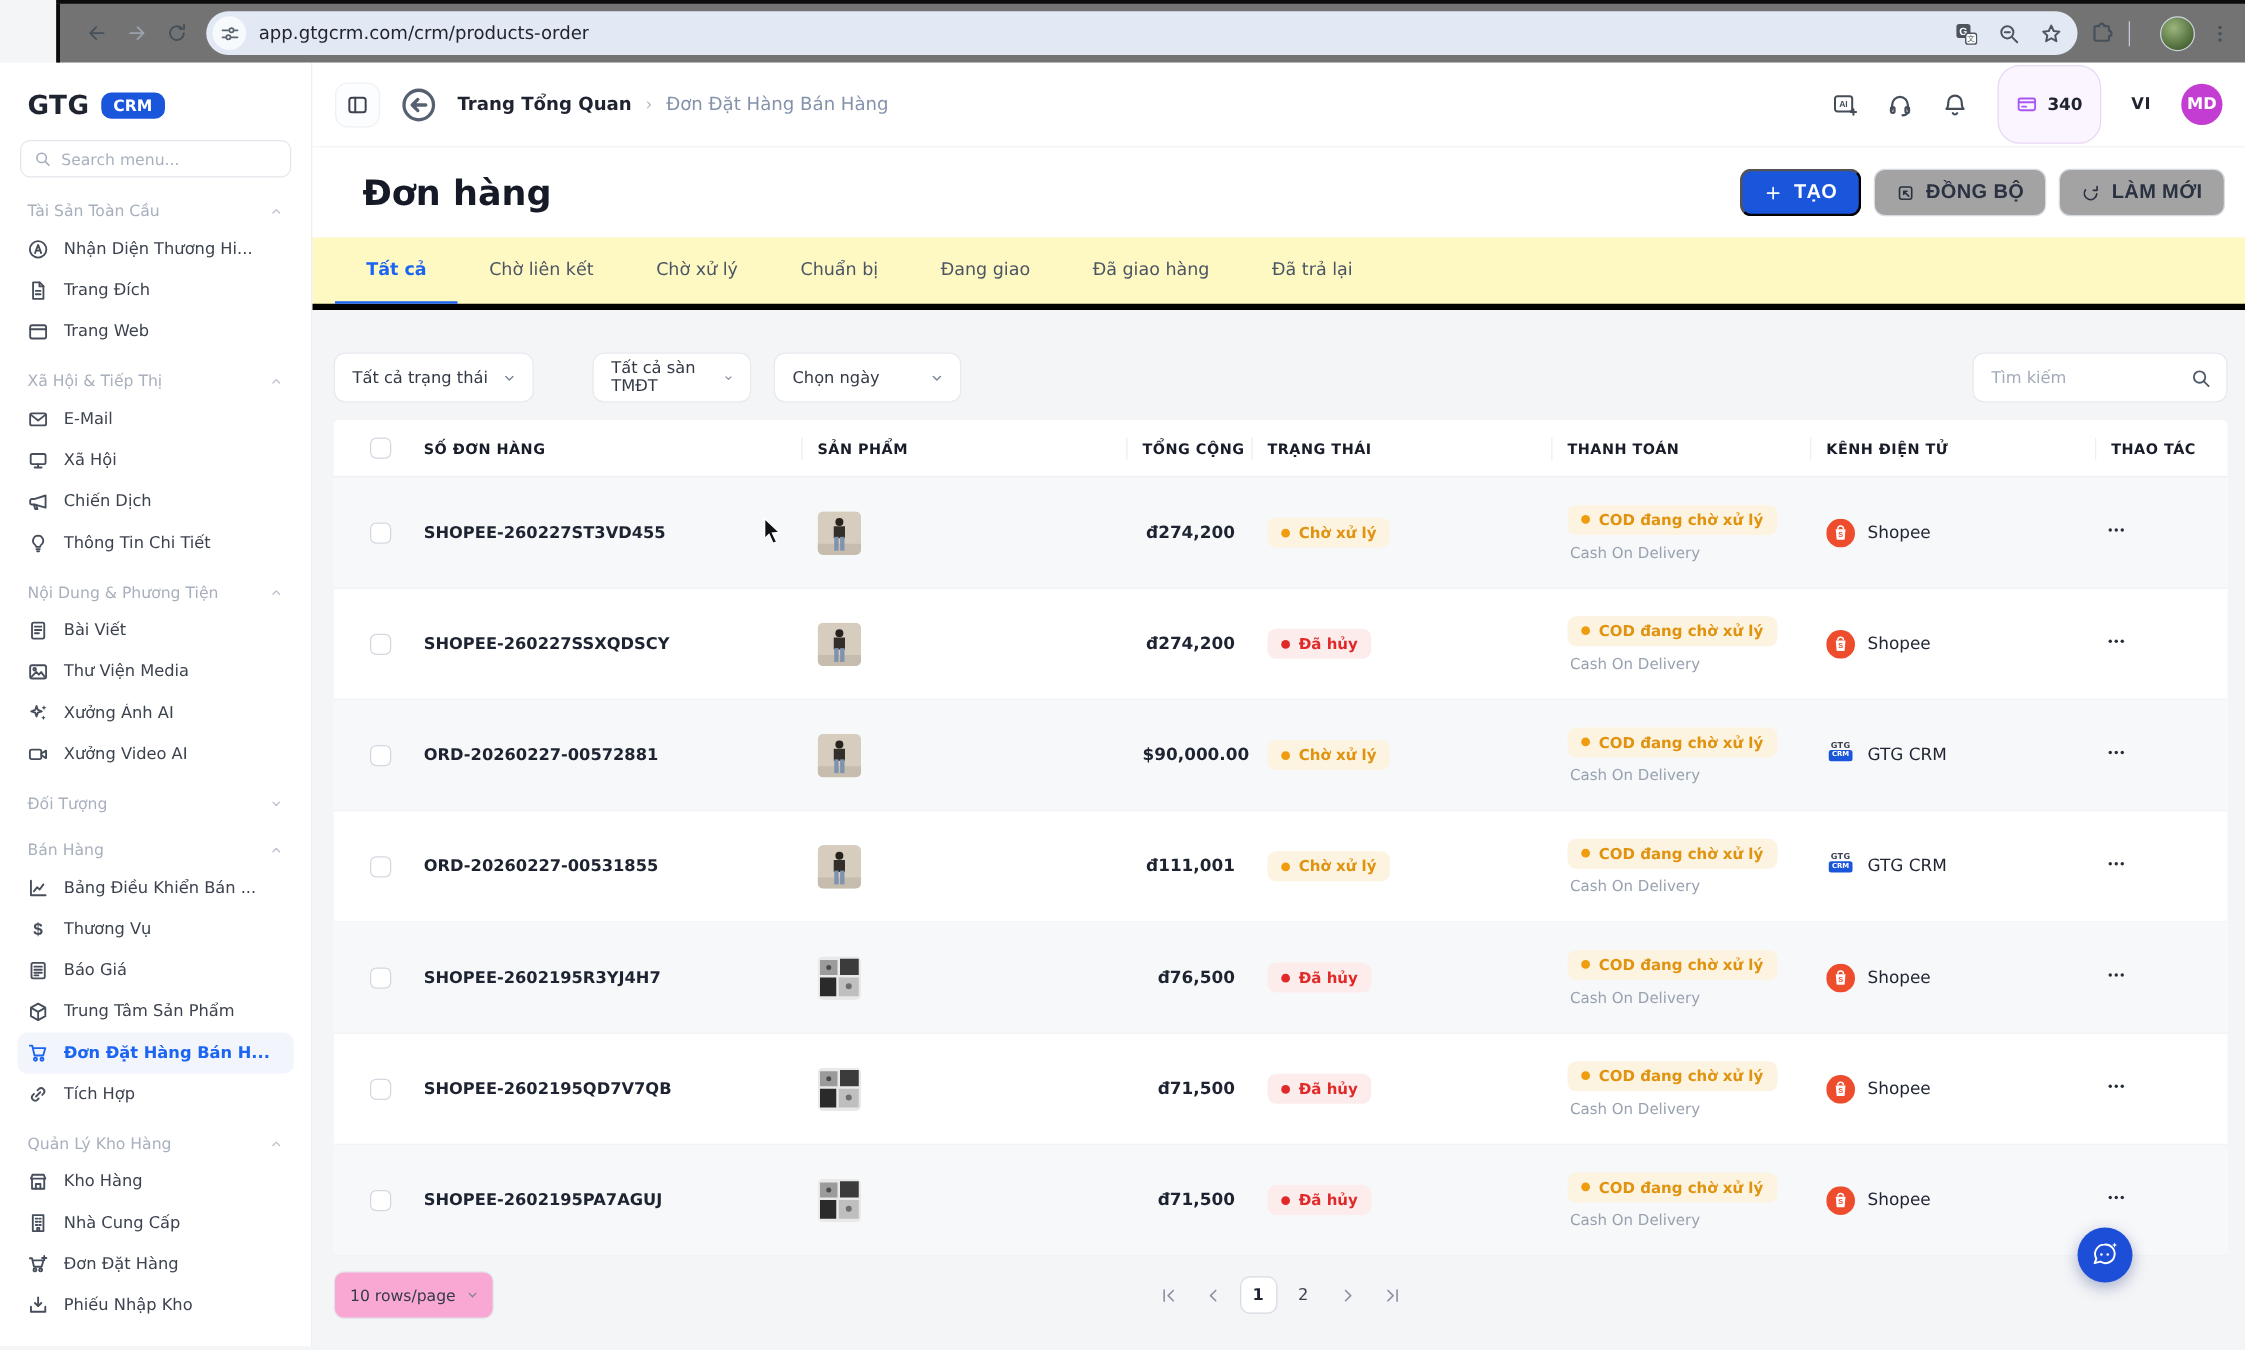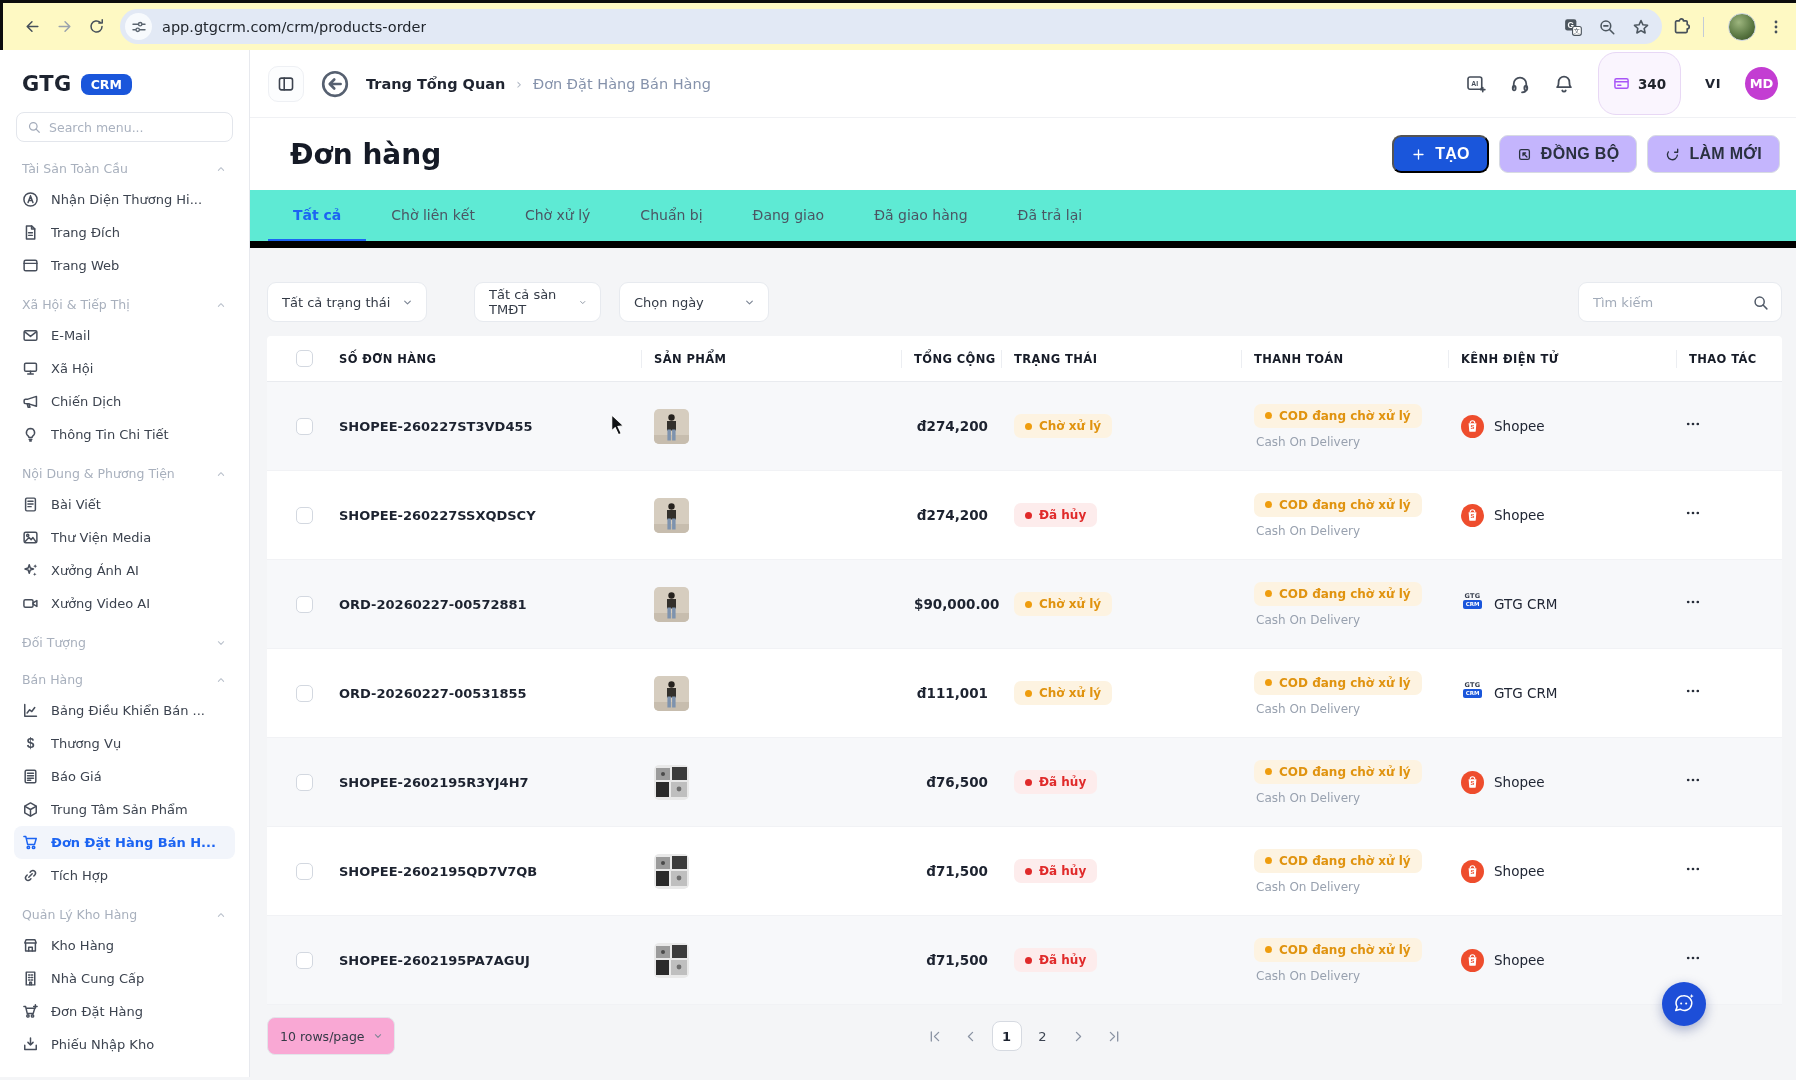--- a/index.html
+++ b/index.html
@@ -2,21 +2,21 @@
 <html><head>
 <meta charset="utf-8">
 <style>
   * { margin:0; padding:0; box-sizing:border-box; }
   html,body { width:1796px; height:1080px; overflow:hidden; }
   body { font-family:"DejaVu Sans","Liberation Sans",sans-serif; background:#f4f5f7; position:relative; }
   .icon { display:inline-flex; }
   .icon svg { width:100%; height:100%; display:block; }
 
   
-  .browser-bar { height:50px; background:#fef9c3; border-top:3px solid #0c0c0c; display:flex; align-items:center; padding:0 12px 0 16px; position:relative; }
+  .browser-bar { height:50px; background:#737373; border-top:3px solid #0c0c0c; display:flex; align-items:center; padding:0 12px 0 16px; position:relative;margin-left:45px; }
   .browser-bar::before { content:''; position:absolute; left:0; top:0; bottom:0; width:3px; background:#0c0c0c; }
   .bicon { width:32px; height:32px; border-radius:50%; display:flex; align-items:center; justify-content:center; color:#46505a; }
   .bicon .icon { width:17px; height:17px; }
   .bicon.dim { color:#9aa3ad; }
   .omnibox { flex:1; height:35px; margin:0 10px 0 8px; background:#e2e9f5; border-radius:18px; display:flex; align-items:center; padding:0 12px 0 5px; min-width:0; }
   .site-chip { width:27px; height:27px; border-radius:50%; background:#f7fafd; display:flex; align-items:center; justify-content:center; color:#5b6570; }
   .site-chip .icon { width:16px; height:16px; }
   .url-text { margin-left:10px; font-size:14.5px; color:#21262d; white-space:nowrap; overflow:hidden; }
   .obx-right { margin-left:auto; display:flex; align-items:center; gap:16px; color:#4c565f; }
   .obx-right .icon { width:18px; height:18px; }
@@ -58,23 +58,23 @@
   .credits-pill .icon { width:17px; height:17px; color:#a855f7; }
   .lang { font-size:13px; font-weight:bold; color:#1f2430; letter-spacing:.5px; }
   .avatar { width:33px; height:33px; border-radius:50%; background:#c33dd2; color:#fff; font-size:13px; font-weight:bold; display:flex; align-items:center; justify-content:center; }
 
   .page-head { height:72px; background:#fff; display:flex; align-items:center; padding:0 16px 0 40px; flex:none; }
   .page-title { font-size:28px; font-weight:bold; color:#151a26; }
   .head-actions { margin-left:auto; display:flex; gap:10px; }
   .btn { height:38px; border-radius:9px; display:inline-flex; align-items:center; gap:9px; font-size:16px; font-weight:bold; padding:0 17px; letter-spacing:.3px; cursor:pointer; }
   .btn .icon { width:15px; height:15px; }
   .btn-primary { background:#1a56db; color:#fff; }
-  .btn-outline { background:#c4b5fd; border:1px solid #d7dbe2; color:#2a3140; }
-
-  .tabs { height:58px; background:#5eead4; border-bottom:7px solid #000000; display:flex; align-items:stretch; padding-left:18px; flex:none; }
+  .btn-outline { background:#a3a3a3; border:1px solid #d7dbe2; color:#2a3140; }
+
+  .tabs { height:58px; background:#fef9c3; border-bottom:5px solid #000000; display:flex; align-items:stretch; padding-left:18px; flex:none; }
   .tab { display:flex; align-items:center; padding:0 25px; font-size:14px; color:#4b5563; border-bottom:2.5px solid transparent; cursor:pointer; }
   .tab.active { color:#1c64f2; font-weight:600; border-bottom-color:#1c64f2; }
 
   .content { flex:1; padding:14px 14px 0 17px; position:relative; }
   .filters { display:flex; align-items:center; margin:20px 0 14px; }
   .fpill { height:40px; background:#fff; border:1px solid #e7eaef; border-radius:9px; display:flex; align-items:center; justify-content:space-between; gap:10px; padding:0 12px 0 14px; font-size:13px; color:#333a46; cursor:pointer; }
   .fpill .icon { width:13px; height:13px; color:#7c8594; }
   .fsearch { margin-left:auto; width:204px; height:40px; background:#fff; border:1px solid #e7eaef; border-radius:9px; display:flex; align-items:center; padding:0 12px 0 14px; gap:26px; }
   .fsearch input { flex:1; border:none; outline:none; background:transparent; font-size:13px; color:#333a46; font-family:inherit; min-width:0; }
   .fsearch input::placeholder { color:#a2abb9; }

